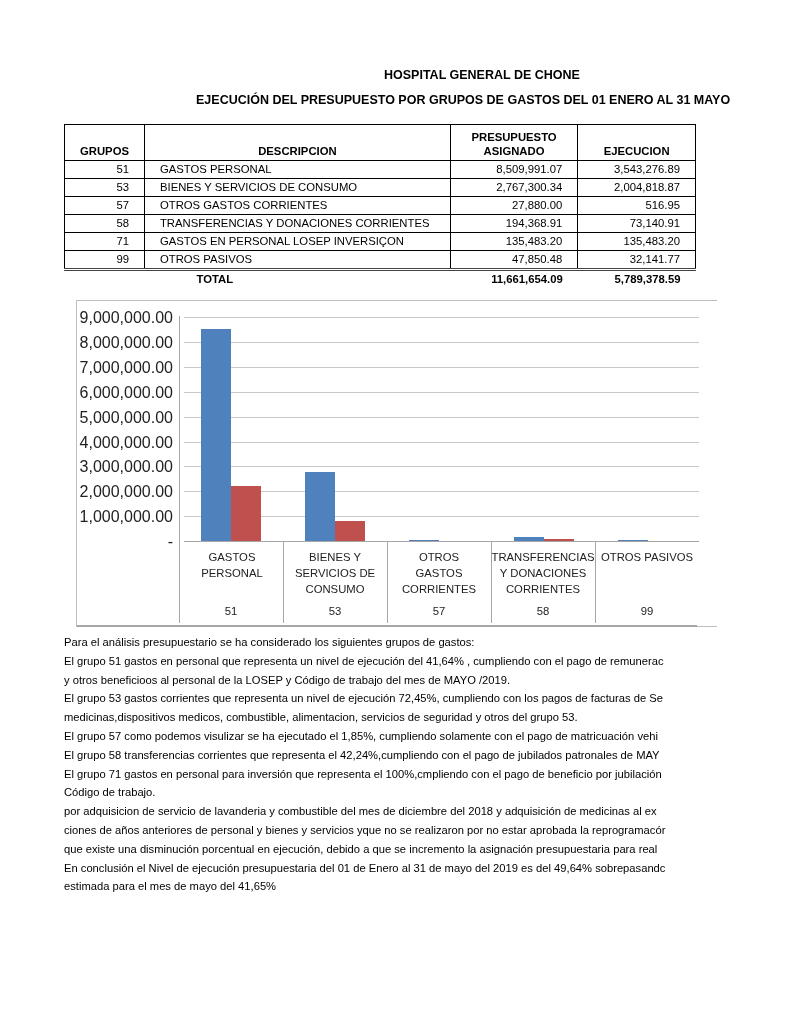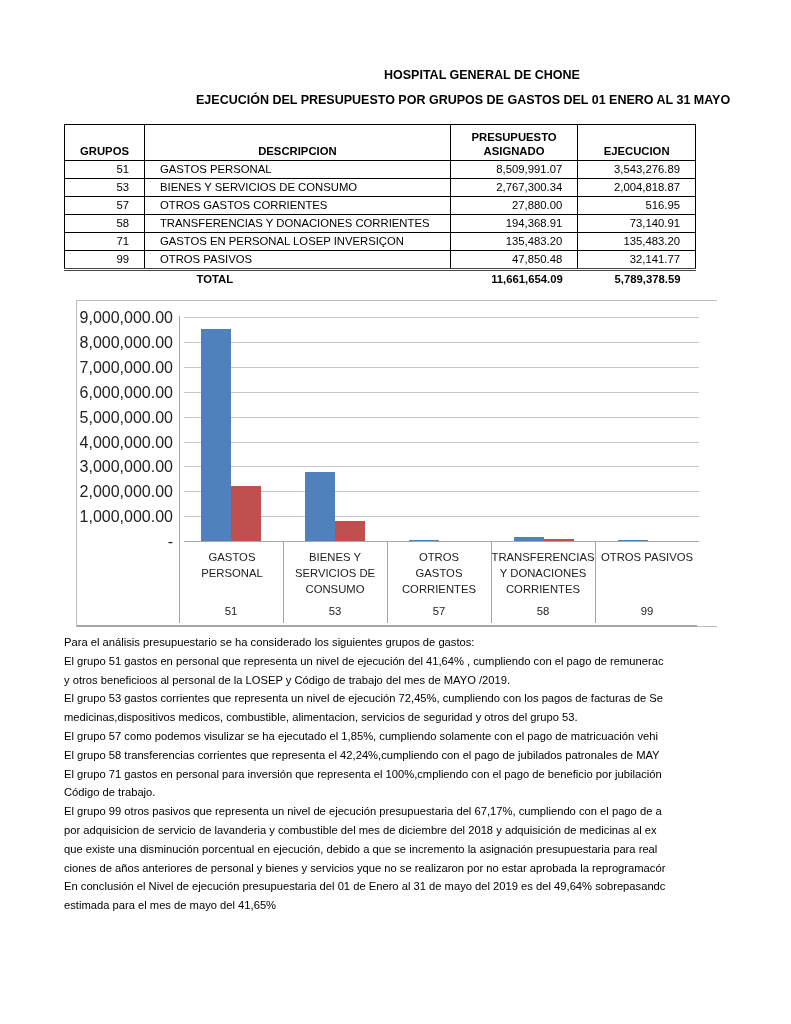--- a/index.html
+++ b/index.html
@@ -152,19 +152,18 @@
 <div class="para">
   <div>Para el análisis presupuestario se ha considerado los siguientes grupos de gastos:</div>
   <div>El grupo 51 gastos en personal que representa un nivel de ejecución del 41,64% , cumpliendo con el pago de remunerac</div>
   <div>y otros beneficioos al personal de la LOSEP y Código de trabajo del mes de MAYO /2019.</div>
   <div>El grupo 53 gastos corrientes que representa  un nivel de ejecución  72,45%, cumpliendo con los pagos de facturas de Se</div>
   <div>medicinas,dispositivos medicos, combustible, alimentacion, servicios de seguridad y otros del grupo 53.</div>
   <div>El grupo 57 como podemos visulizar se ha ejecutado  el 1,85%, cumpliendo  solamente con el pago de matricuación vehi</div>
   <div>El grupo 58 transferencias corrientes que representa el 42,24%,cumpliendo con el pago de jubilados patronales  de MAY</div>
   <div>El grupo 71 gastos en personal para inversión que representa el 100%,cmpliendo con el pago de beneficio por jubilación</div>
   <div>Código de trabajo.</div>
-  <div>El grupo 99 otros pasivos  que representa un nivel de ejecución presupuestaria del 67,17%, cumpliendo con el pago de a</div>
   <div>por adquisicion de servicio de lavanderia  y combustible del mes de diciembre del 2018 y adquisición de  medicinas al  ex</div>
+  <div>ciones de años anteriores de personal y bienes y servicios yque no se realizaron por no estar aprobada la reprogramacór</div>
   <div>que existe una disminución porcentual en  ejecución, debido a que se incremento la asignación presupuestaria para real</div>
-  <div>ciones de años anteriores de personal y bienes y servicios yque no se realizaron por no estar aprobada la reprogramacór</div>
   <div>En conclusión el Nivel de ejecución presupuestaria del 01 de Enero al 31 de mayo del 2019 es del 49,64%   sobrepasandc</div>
   <div>estimada para el mes de mayo del  41,65%</div>
 </div>
 
 </body></html>

